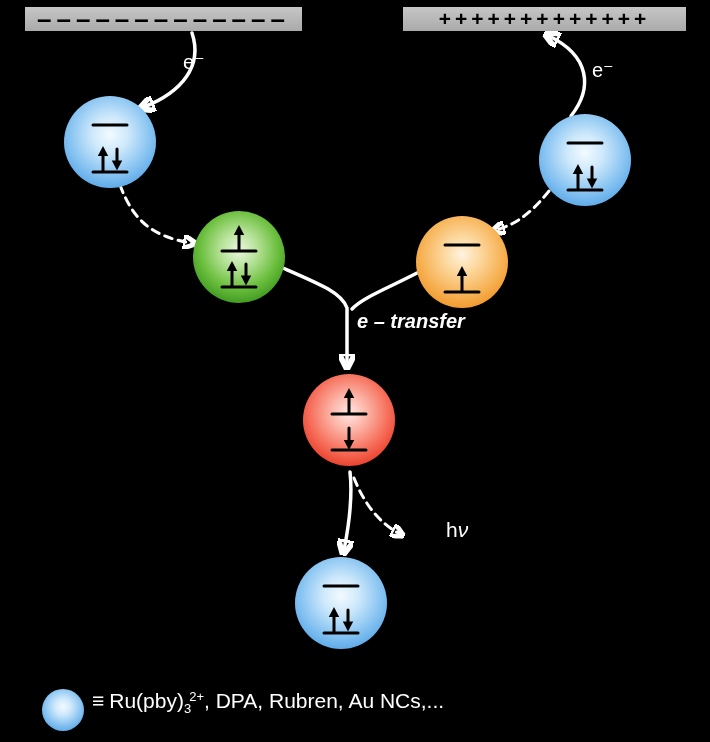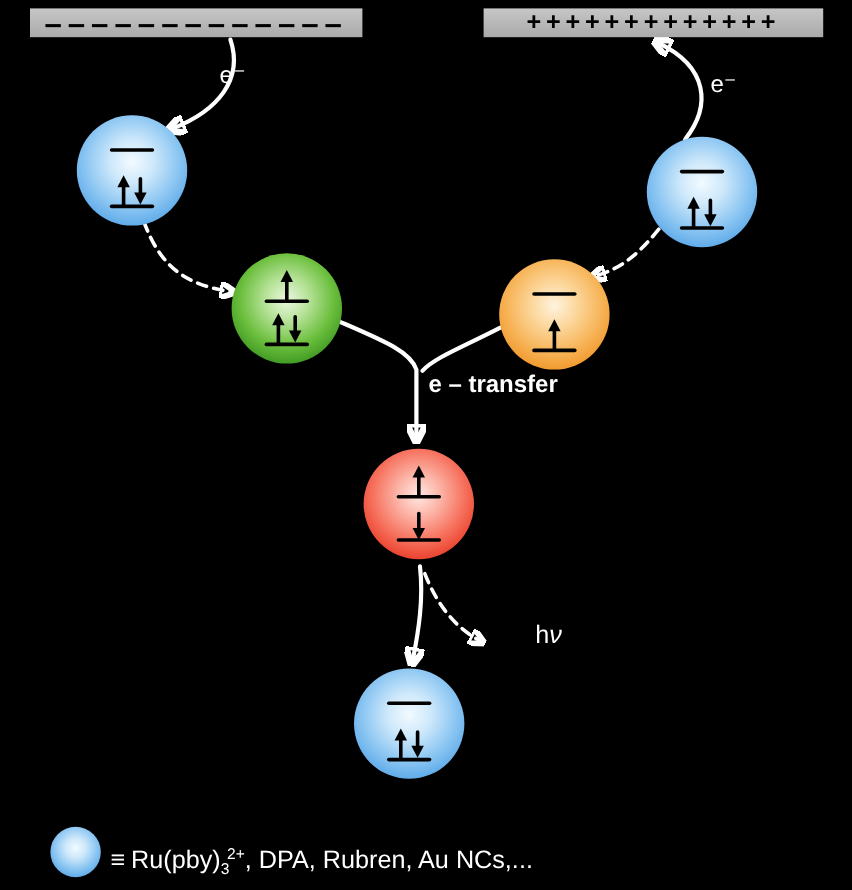--- a/index.html
+++ b/index.html
@@ -33,21 +33,21 @@
   
   .arrows{position:absolute;left:0;top:0;pointer-events:none;}
   .arrows path{stroke:#fff;fill:none;stroke-width:3.5;stroke-linecap:round;}
   .arrows path.dashed{stroke-width:3;stroke-dasharray:8 6;}
   
   .lab{position:absolute;color:#fff;font-size:20px;white-space:nowrap;}
   .lab.etrans{font-weight:600;}
   .lab.photon{font-size:21px;margin-left:36px;}
   .lab.photon .nu{font-style:italic;}
   
-  .legend{position:absolute;left:42px;top:689px;display:flex;align-items:flex-end;gap:8px;}
+  .legend{position:absolute;left:42px;top:689px;display:flex;align-items:flex-start;gap:8px;}
   .legend-text{color:#fff;font-size:21px;white-space:nowrap;}
   .legend-text .eq{margin-right:5px;}
   .legend-text sub{font-size:13px;vertical-align:-5px;}
   .legend-text sup{font-size:13px;vertical-align:7px;margin-left:-2px;}
 </style>
 </head>
 <body>
 
 <div class="canvas">
 
@@ -69,21 +69,21 @@
 
   <div class="electrode left">
     <span class="dashsym">–––––––––––––</span>
   </div>
   <div class="electrode right">
     <span class="plussym">+++++++++++++</span>
   </div>
 
   <div class="lab" style="left:183px;top:50px;">e⁻</div>
   <div class="lab" style="left:592px;top:58px;">e⁻</div>
-  <div class="lab etrans" style="left:357px;top:310px;">e – transfer</div>
+  <div class="lab etrans" style="left:357px;top:310px;font-style:italic;">e – transfer</div>
   <div class="lab photon" style="left:410px;top:518px;"><span>h</span><span class="nu">ν</span></div>
 
   <div class="sphere blue" style="left:64px;top:96px;">
     <div class="orb-slot">
         <svg class="orb" width="44" height="30" viewBox="0 0 44 30">
           <line x1="5" y1="16" x2="39" y2="16"></line>
         </svg>
       </div>
     <div class="orb-slot">
         <svg class="orb" width="44" height="30" viewBox="0 0 44 30">

